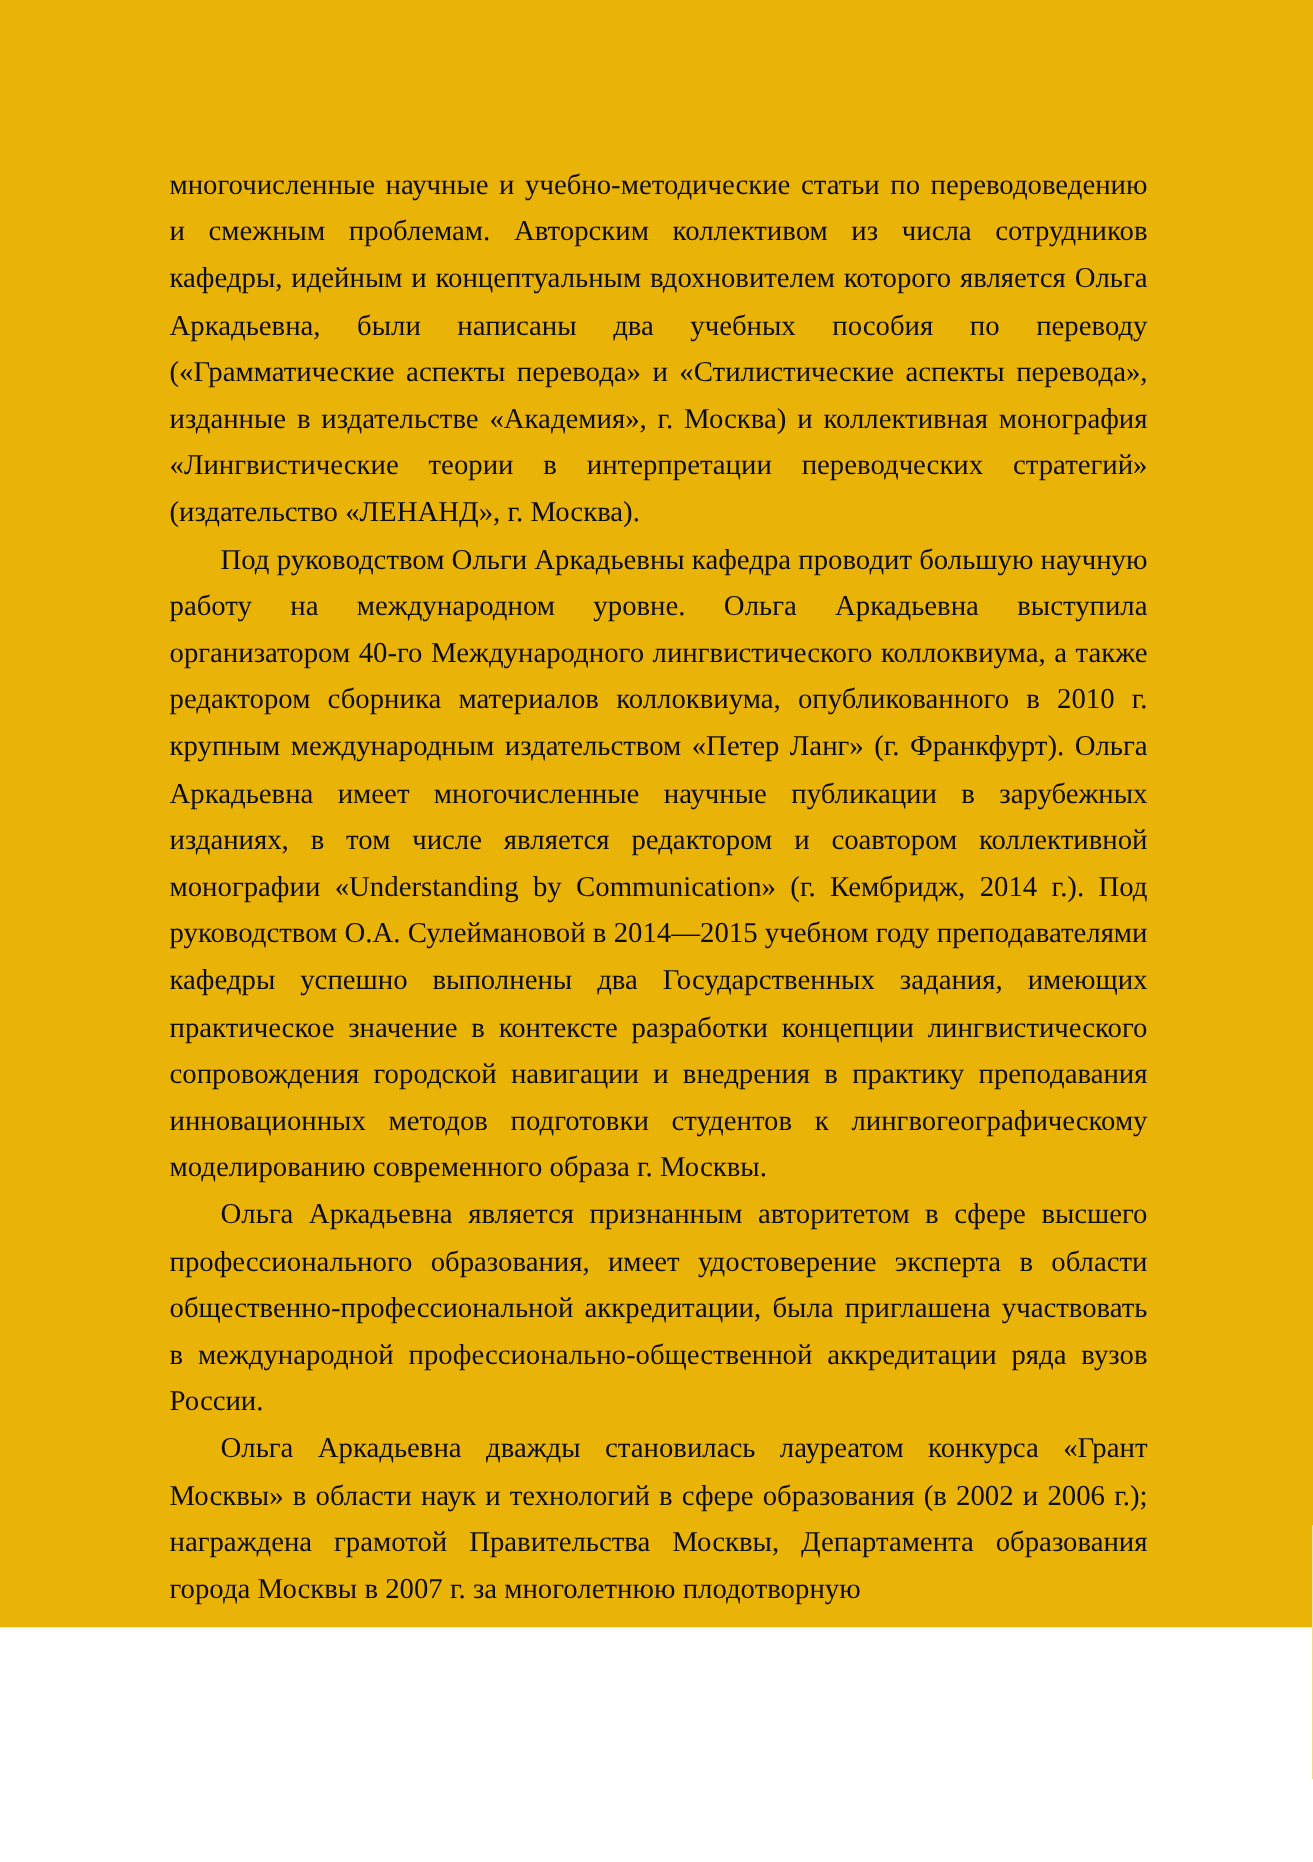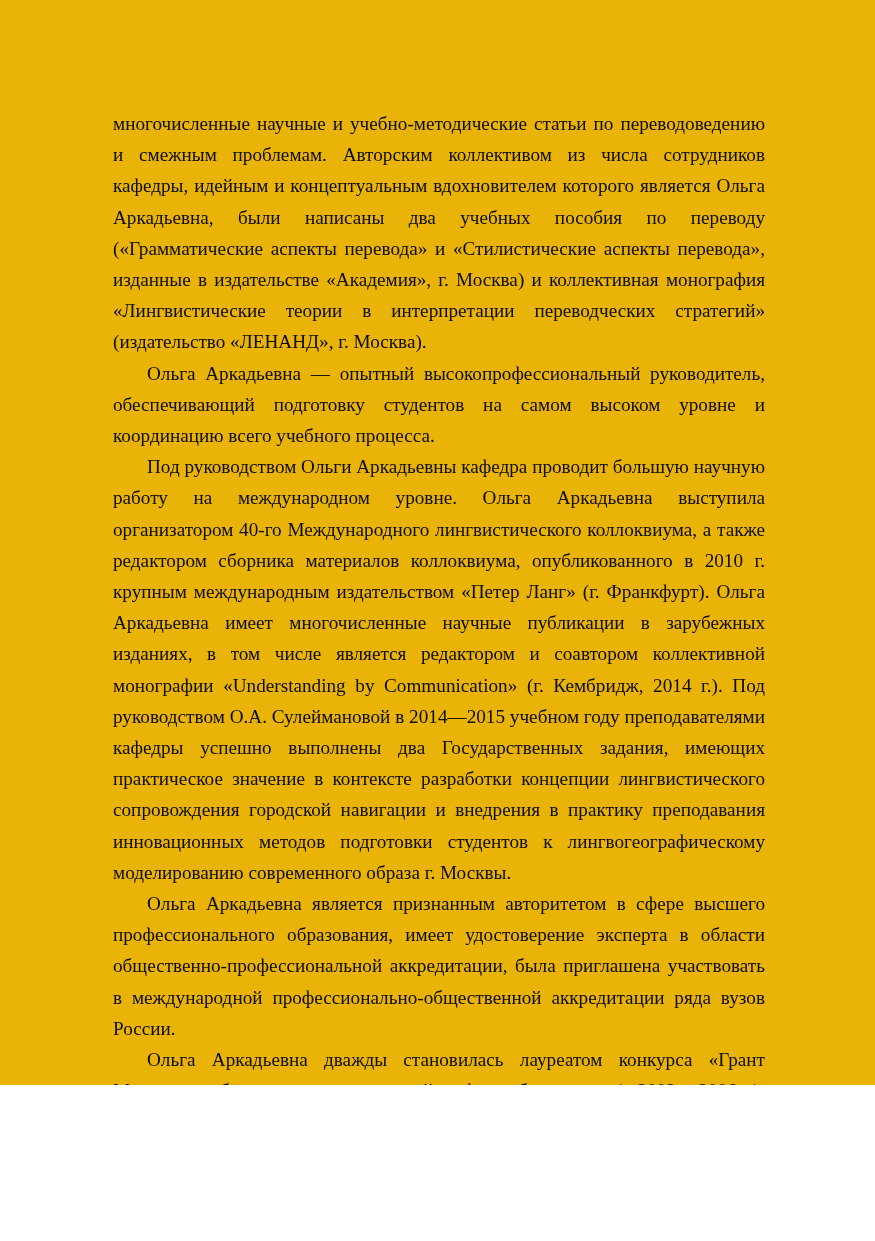--- a/index.html
+++ b/index.html
@@ -45,19 +45,18 @@
     font-size: 19px;
     color: #0d0d0d;
   }
 </style>
 </head>
 <body>
 
 <div class="page">
   <div class="text-column">
     <p class="para">многочисленные научные и учебно-методические статьи по переводоведению и смежным проблемам. Авторским коллективом из числа сотрудников кафедры, идейным и концептуальным вдохновителем которого является Ольга Аркадьевна, были написаны два учебных пособия по переводу («Грамматические аспекты перевода» и «Стилистические аспекты перевода», изданные в издательстве «Академия», г. Москва) и коллективная монография «Лингвистические теории в интерпретации переводческих стратегий» (издательство «ЛЕНАНД», г. Москва).</p>
-    <p class="para indent">Ольга Аркадьевна — опытный высокопрофессиональный руководитель, обеспечивающий подготовку студентов на самом высоком уровне и координацию всего учебного процесса.</p>
     <p class="para indent">Под руководством Ольги Аркадьевны кафедра проводит большую научную работу на международном уровне. Ольга Аркадьевна выступила организатором 40-го Международного лингвистического коллоквиума, а также редактором сборника материалов коллоквиума, опубликованного в 2010 г. крупным международным издательством «Петер Ланг» (г. Франкфурт). Ольга Аркадьевна имеет многочисленные научные публикации в зарубежных изданиях, в том числе является редактором и соавтором коллективной монографии «Understanding by Communication» (г. Кембридж, 2014 г.). Под руководством О.А. Сулеймановой в 2014—2015 учебном году преподавателями кафедры успешно выполнены два Государственных задания, имеющих практическое значение в контексте разработки концепции лингвистического сопровождения городской навигации и внедрения в практику преподавания инновационных методов подготовки студентов к лингвогеографическому моделированию современного образа г. Москвы.</p>
     <p class="para indent">Ольга Аркадьевна является признанным авторитетом в сфере высшего профессионального образования, имеет удостоверение эксперта в области общественно-профессиональной аккредитации, была приглашена участвовать в международной профессионально-общественной аккредитации ряда вузов России.</p>
     <p class="para indent">Ольга Аркадьевна дважды становилась лауреатом конкурса «Грант Москвы» в области наук и технологий в сфере образования (в 2002 и 2006 г.); награждена грамотой Правительства Москвы, Департамента образования города Москвы в 2007 г. за многолетнюю плодотворную</p>
   </div>
   <div class="page-number">6</div>
 </div>
 
 </body></html>

